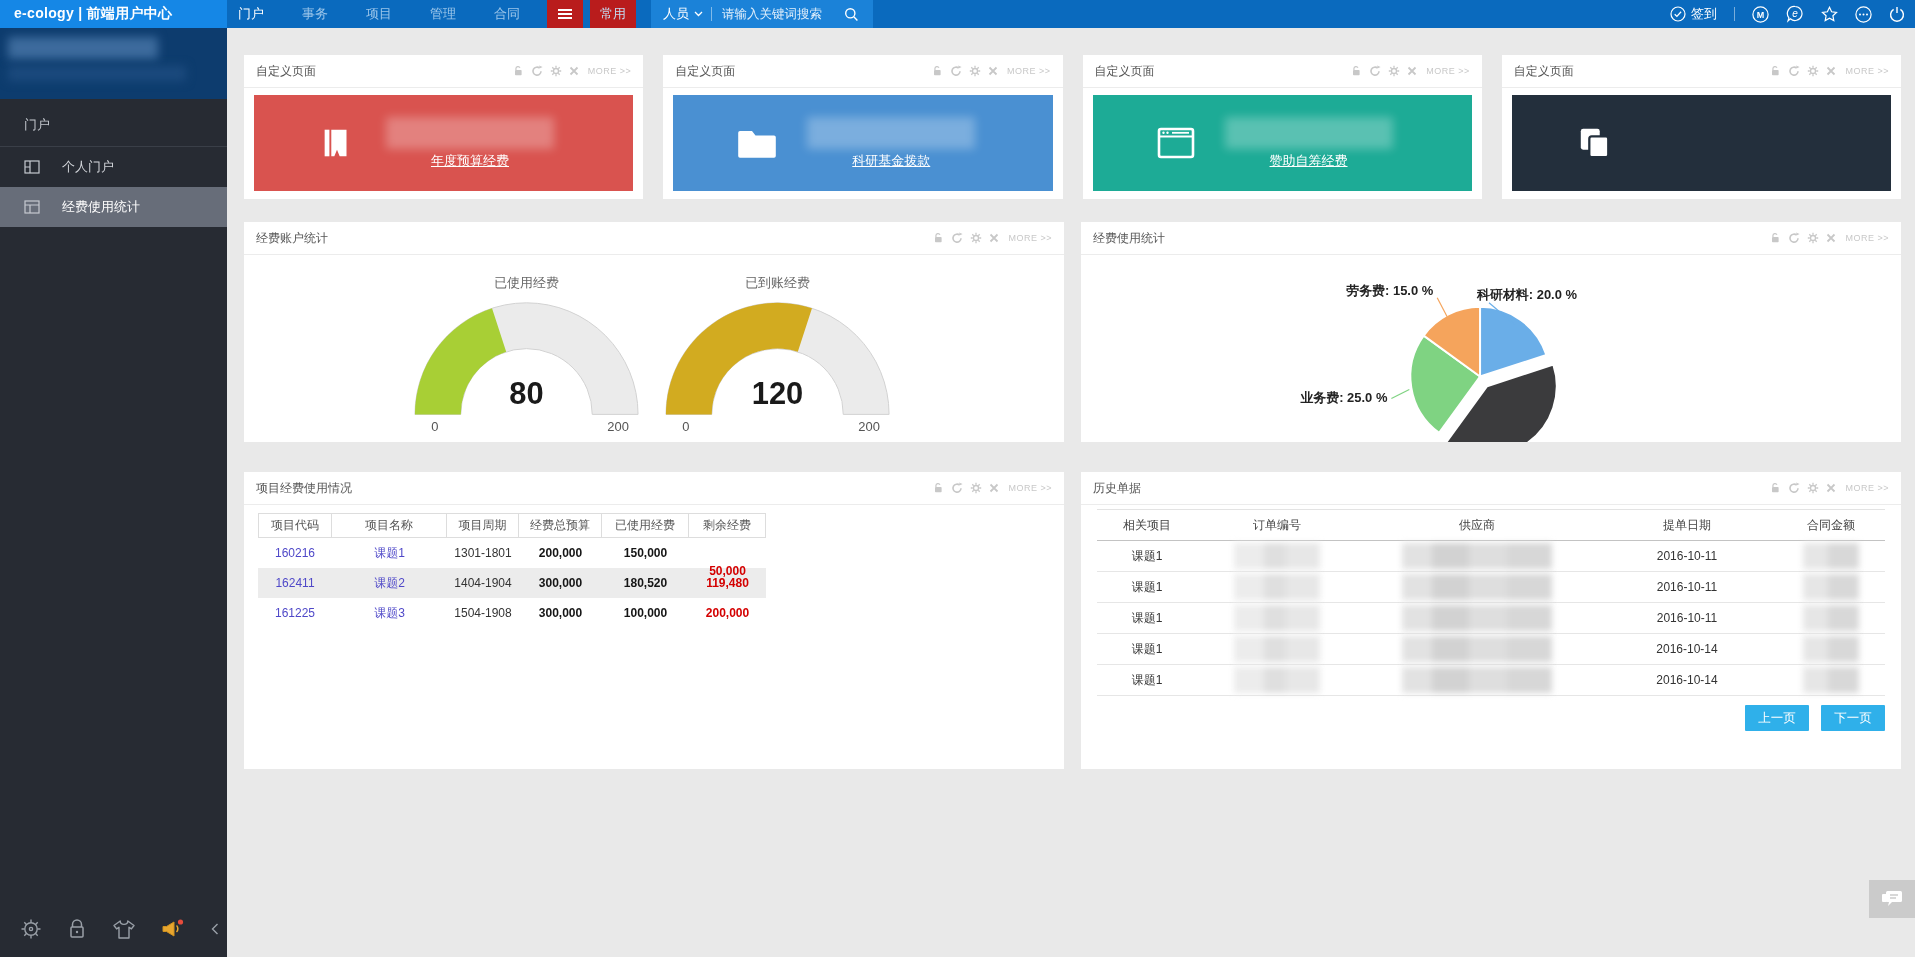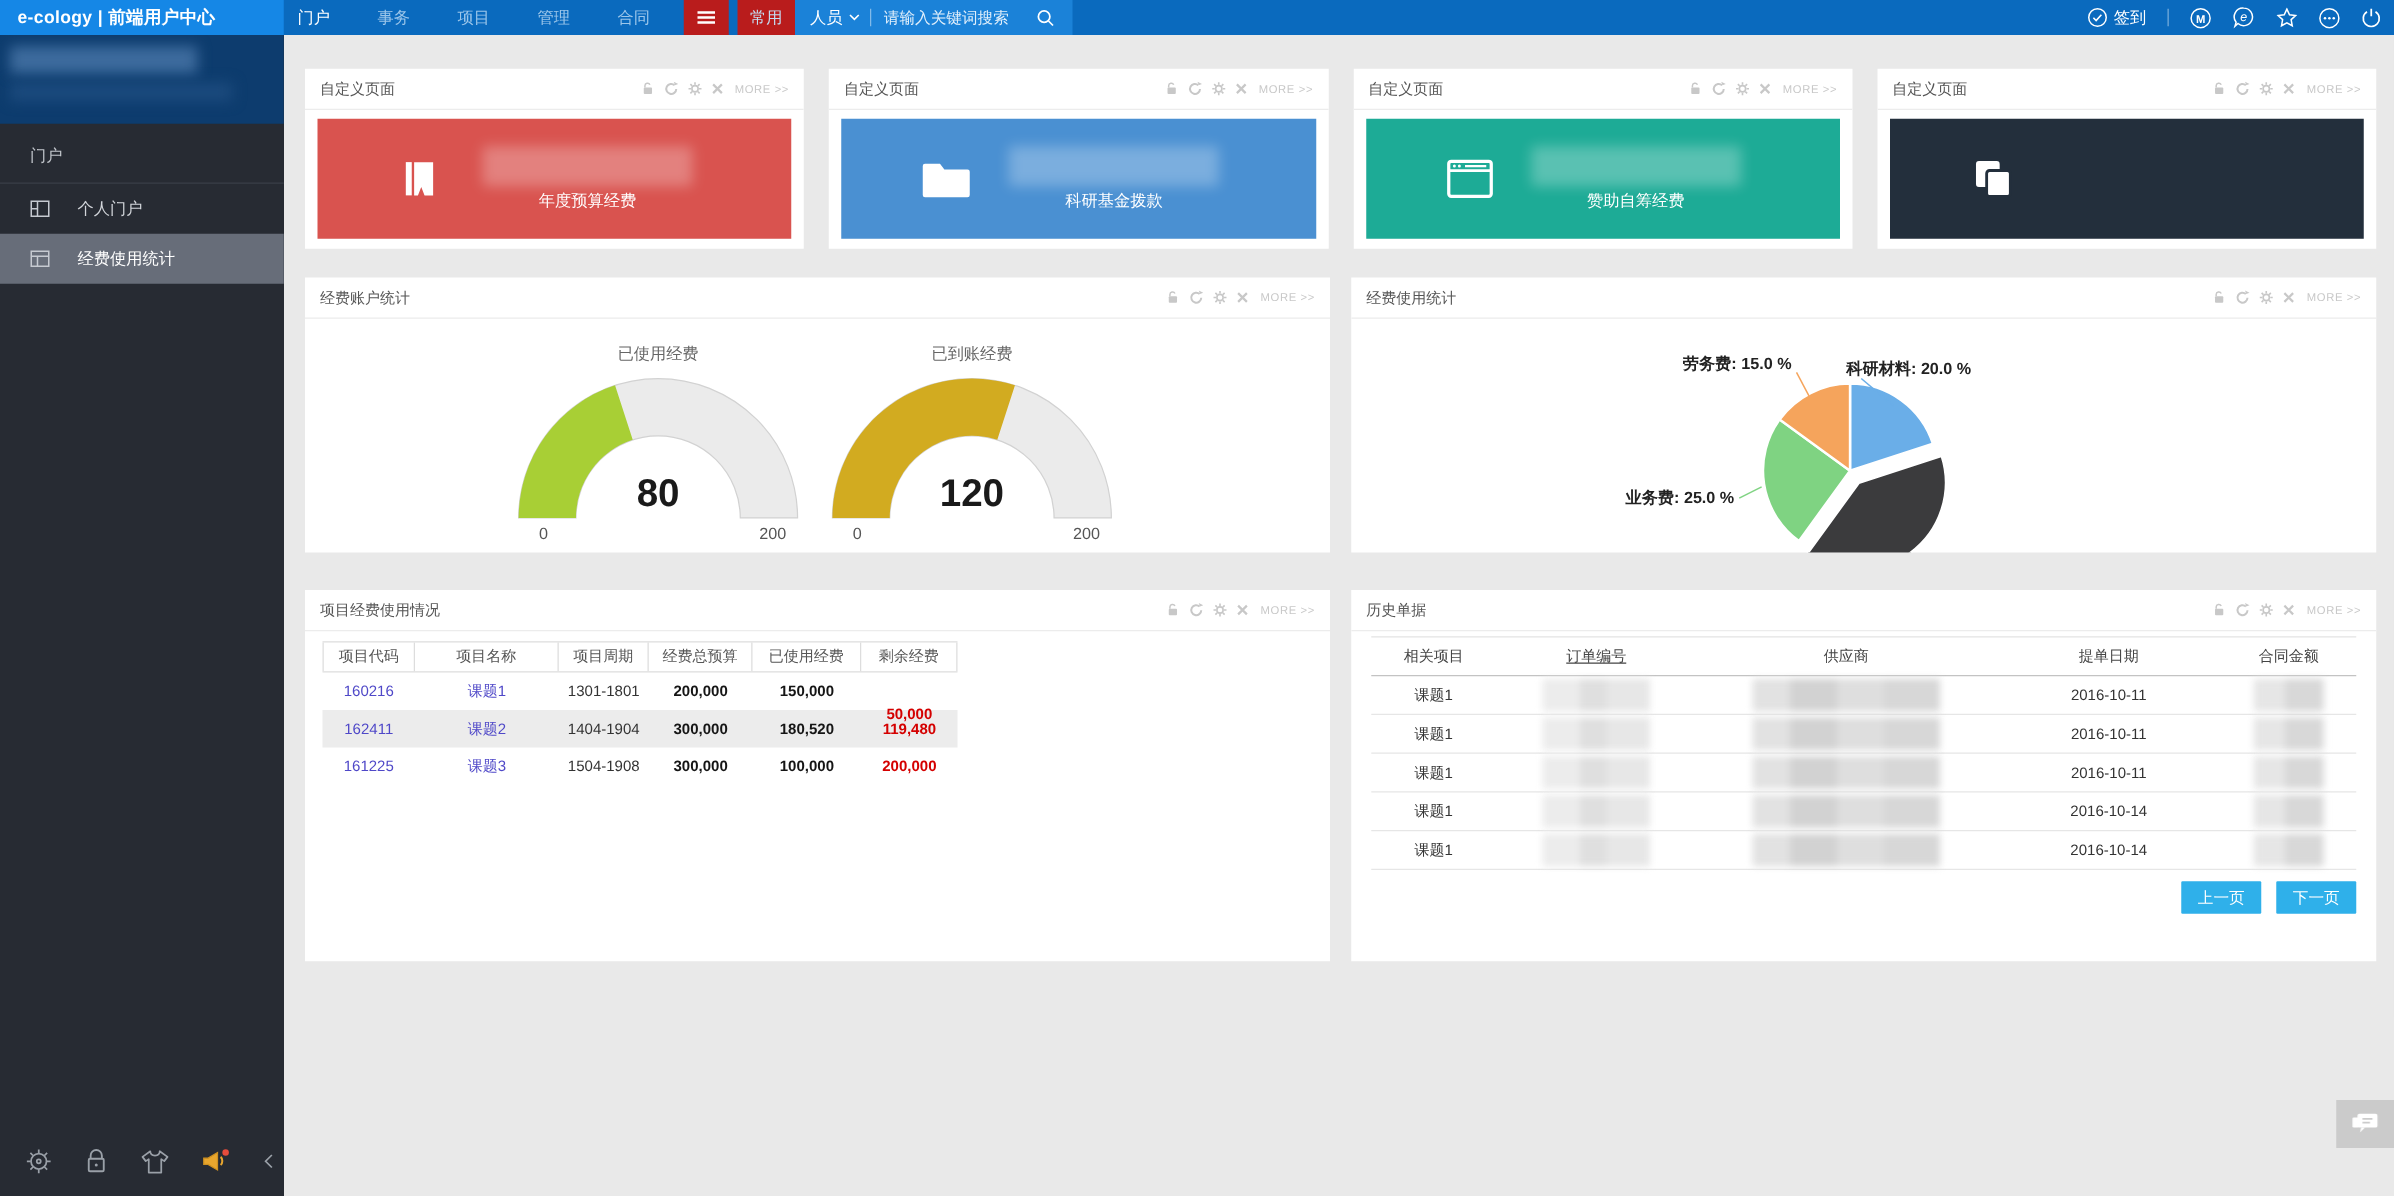--- a/index.html
+++ b/index.html
@@ -9,21 +9,21 @@
     display:flex;align-items:stretch;color:#fff;z-index:50;}
   .logo{width:227px;box-sizing:border-box;background:#1587e6;display:flex;align-items:center;
     padding-left:14px;font-size:14px;font-weight:600;letter-spacing:.3px;white-space:nowrap;}
   .topnav{display:flex;align-items:center;margin-left:11px;gap:38px;font-size:13px;}
   .navitem{color:#9cc6ea;cursor:pointer;white-space:nowrap;}
   .navitem.active{color:#fff;}
   .nav-tile{display:flex;align-items:center;justify-content:center;background:#b91c1c;cursor:pointer;}
   .hamburger{width:36px;margin-left:27px;flex-direction:column;gap:2.5px;}
   .hbar{width:14px;height:1.6px;background:#fff;}
   .quick{width:46px;margin-left:7px;font-size:13px;color:#c3dcf2;}
-  .search-zone{display:flex;align-items:center;background:#1b82d8;
+  .search-zone{display:flex;align-items:center;background:#1b82d8;margin-left:15px;
     padding:0 12px;gap:8px;width:198px;}
   .people{display:flex;gap:5px;align-items:center;font-size:13px;cursor:pointer;white-space:nowrap;}
   .vdiv{width:1px;height:14px;background:rgba(255,255,255,.45);}
   .search-input{background:transparent;border:none;outline:none;color:#fff;font-size:12.5px;width:112px;}
   .search-input::placeholder{color:#ecf5fd;opacity:.95;}
   .top-right{margin-left:auto;display:flex;align-items:center;gap:17px;padding-right:10px;}
   .checkin{display:flex;align-items:center;gap:5px;font-size:13px;cursor:pointer;white-space:nowrap;}
   .tr-icon{display:flex;align-items:center;cursor:pointer;}
   
   .sidebar{position:fixed;top:28px;left:0;width:227px;bottom:0;background:#272b33;z-index:40;}
@@ -48,21 +48,21 @@
   .panel{background:#fff;position:relative;overflow:hidden;}
   .phead{height:33px;display:flex;align-items:center;justify-content:space-between;
     padding:0 12px;border-bottom:1px solid #ececec;box-sizing:border-box;}
   .ptitle{font-size:12px;color:#555;}
   .picons{display:flex;align-items:center;gap:7px;}
   .pmore{font-size:9px;color:#c8c8c8;letter-spacing:.5px;margin-left:2px;cursor:pointer;white-space:nowrap;}
   .pbody{position:absolute;top:33px;left:0;right:0;bottom:0;}
   
   .card{margin:7px 10px;height:96px;display:flex;align-items:center;color:#fff;cursor:pointer;}
   .card-icon{margin-left:64px;display:flex;}
-  .card-mid{margin-left:30px;display:flex;flex-direction:column;align-items:center;gap:3px;}
+  .card-mid{margin-left:30px;display:flex;flex-direction:column;align-items:center;gap:3px;text-decoration:underline;}
   .amount-blur{width:168px;height:32px;border-radius:2px;background:rgba(255,255,255,.27);filter:blur(5px);}
   .card-label{font-size:13px;}
   
   .ptable{position:absolute;left:14px;top:8px;font-size:12px;}
   .pt-head{display:flex;border-top:1px solid #ddd;border-bottom:1px solid #ddd;height:23px;
     line-height:23px;color:#555;}
   .pt-head>div{text-align:center;border-right:1px solid #ddd;box-sizing:border-box;}
   .pt-head>div:first-child{border-left:1px solid #ddd;}
   .pt-row{display:flex;height:30px;line-height:30px;text-align:center;}
   .pt-row.alt{background:#ececec;}
@@ -620,21 +620,21 @@
                 <path d="M1.5 1.5l7 7M8.5 1.5l-7 7" stroke="#c8c8c8" stroke-width="1.8"></path>
               </svg>
             </span>
             <span class="pmore">MORE &gt;&gt;</span>
           </span>
         </div>
         <div class="pbody">
           <div class="htable">
             <div class="ht-head">
               <div style="width: 100px;">相关项目</div>
-              <div style="width: 160px; text-decoration: underline;">订单编号</div>
+              <div style="width: 160px;">订单编号</div>
               <div style="width: 240px;">供应商</div>
               <div style="width: 180px;">提单日期</div>
               <div style="width: 108px;">合同金额</div>
             </div>
             <div class="ht-row">
               <div style="width: 100px;">课题1</div>
               <div style="width: 160px;">
                 <div class="blurcell b-order"></div>
               </div>
               <div style="width: 240px;">

